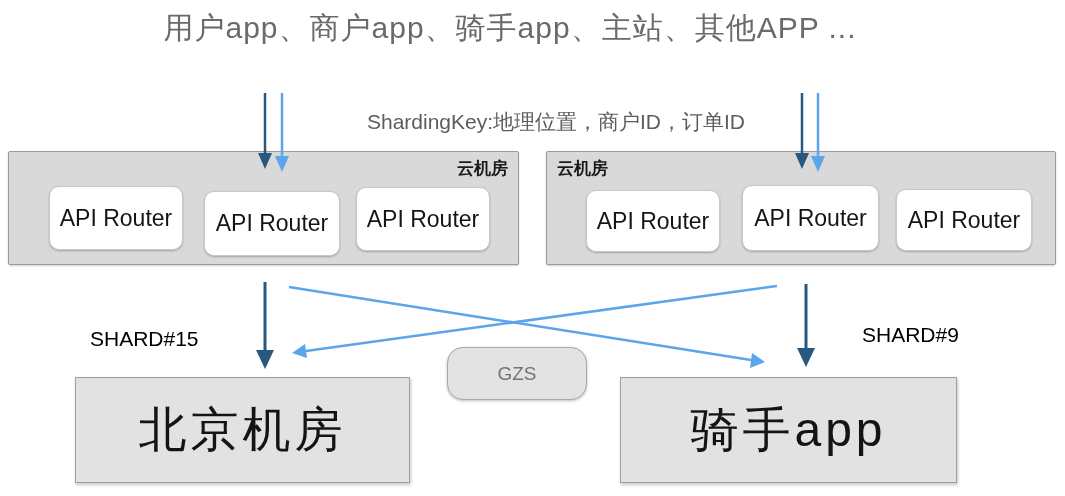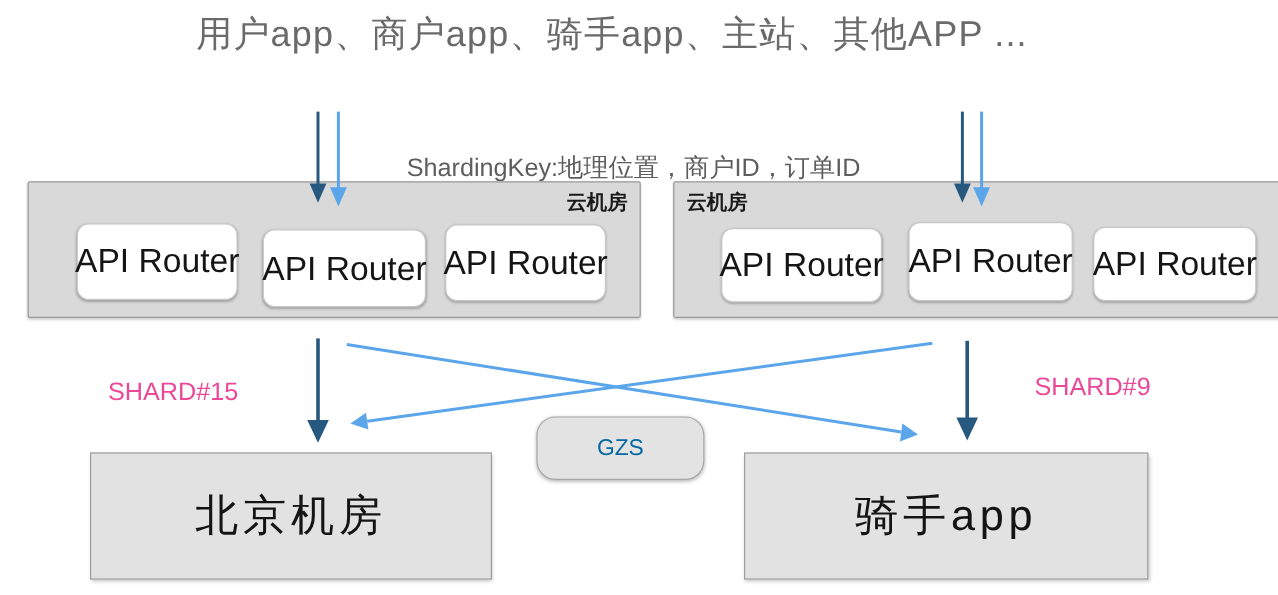--- a/index.html
+++ b/index.html
@@ -7,54 +7,53 @@
     width:1065px;height:496px;position:relative;background:#ffffff;
     font-family:"Liberation Sans","DejaVu Sans",sans-serif;
     overflow:hidden;
   }
   .abs{position:absolute;}
   .title{
     left:0;top:8px;width:1020px;text-align:center;
     font-size:30px;color:#6a6a6a;letter-spacing:1px;white-space:nowrap;
   }
   .sharding-key{
-    left:28px;top:108px;width:1000px;text-align:center;
-    font-size:21px;color:#5d5d5d;white-space:nowrap;margin-top:18px;
+    left:56px;top:108px;width:1000px;text-align:center;
+    font-size:21px;color:#5d5d5d;white-space:nowrap;
   }
   .cloud{
     background:#d9d9d9;border:1px solid #9a9a9a;border-radius:2px;
     box-shadow:0 1px 2px rgba(0,0,0,.18);
-    margin-left:15px;
   }
   .cloud-label{
     position:absolute;top:5px;font-size:17px;font-weight:600;color:#1a1a1a;
   }
   .cloud-label.right{right:10px;}
   .cloud-label.left{left:10px;}
   .router{
     position:absolute;background:#ffffff;border:1px solid #c8c8c8;border-radius:10px;
     box-shadow:0 1px 2px rgba(0,0,0,.25);
     display:flex;align-items:center;justify-content:center;
-    font-size:28px;color:#151515;white-space:nowrap;
+    font-size:23px;color:#151515;white-space:nowrap;
   }
   .shard-label{
-    font-size:21px;color:#ec4899;white-space:nowrap;
+    font-size:21px;color:#000000;white-space:nowrap;margin-top:12px;
   }
   .gzs{
     left:447px;top:347px;width:138px;height:51px;
     background:#e3e3e3;border:1.5px solid #a8a8a8;border-radius:16px;
     box-shadow:0 1px 3px rgba(0,0,0,.25);
     display:flex;align-items:center;justify-content:center;
-    font-size:19px;color:#0369a1;z-index:5;
+    font-size:19px;color:#737373;z-index:5;
   }
   .datacenter{
     background:#e2e2e2;border:1px solid #9e9e9e;
     box-shadow:1px 2px 3px rgba(0,0,0,.22);
     display:flex;align-items:center;justify-content:center;
-    font-size:36px;color:#141414;letter-spacing:4px;z-index:4;
+    font-size:48px;color:#141414;letter-spacing:4px;z-index:4;
   }
   svg.arrows{position:absolute;left:0;top:0;z-index:3;pointer-events:none;}
 </style>
 </head>
 <body>
 
 <div class="abs title">用户app、商户app、骑手app、主站、其他APP ...</div>
 
 <div class="abs sharding-key">ShardingKey:地理位置，商户ID，订单ID</div>
 

